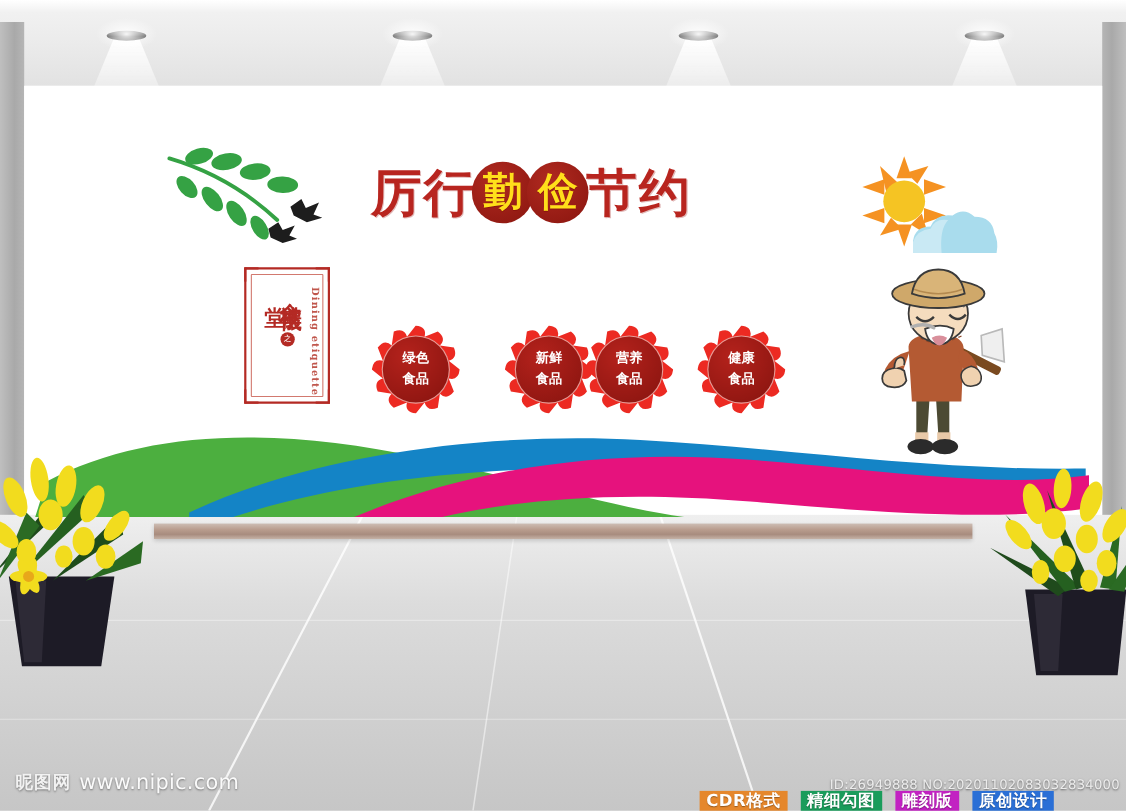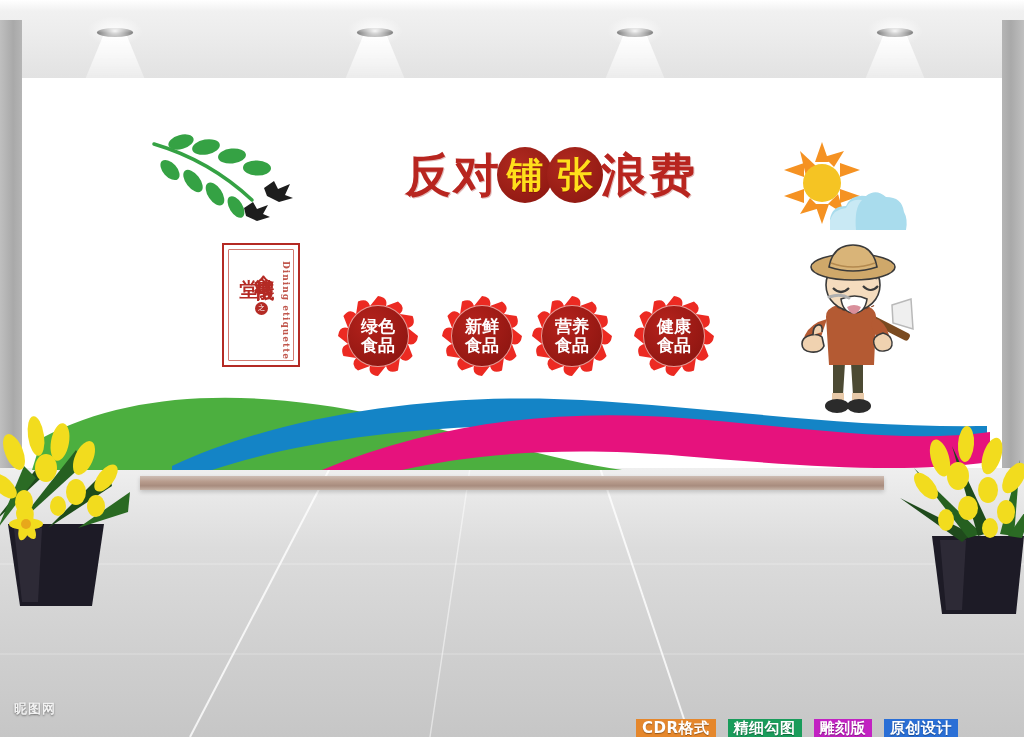--- a/index.html
+++ b/index.html
@@ -119,22 +119,22 @@
   .badges { position:absolute; left:338px; top:296px; width:400px; height:80px; }
   .badge { position:absolute; width:80px; height:80px; }
   .badge .flower { position:absolute; inset:0; }
   .badge .inner {
     position:absolute; left:9px; top:9px; width:62px; height:62px; border-radius:50%;
     background:radial-gradient(circle at 36% 30%,#b4221c,#8c1510 88%);
     border:1px solid rgba(255,200,195,.75);
     display:flex; align-items:center; justify-content:center;
   }
   .badge .txt {
-    color:#fff; font-size:17px; font-weight:700; line-height:19px; text-align:left;
-    font-family:Liberation Sans, sans-serif; letter-spacing:0;
+    color:#fff; font-size:12px; font-weight:700; line-height:19px; text-align:left;
+    font-family:Liberation Mono, monospace; letter-spacing:0;
   }
 
   
   .sky { position:absolute; left:778px; top:140px; width:130px; height:95px; }
 
   
   .waves { position:absolute; left:22px; top:370px; width:980px; height:100px; }
 
   
   .farmer { position:absolute; left:793px; top:243px; width:122px; height:176px; }
@@ -142,21 +142,21 @@
   
   .plant { position:absolute; }
   .plant.left  { left:-12px; top:406px; width:152px; height:200px; }
   .plant.right { left:896px; top:424px; width:144px; height:190px; }
 
   
   .watermark {
     position:absolute; left:14px; top:700px; display:flex; align-items:center; gap:7px;
   }
   .wm-cn {
-    font-size:13px; font-weight:700; color:#f2f2f2; letter-spacing:1px;
+    font-size:16px; font-weight:700; color:#f2f2f2; letter-spacing:1px;
     font-family:Liberation Mono, monospace;
     text-shadow:0 1px 2px rgba(0,0,0,.45);
   }
   .wm-en {
     font-size:19px; color:#fafafa; letter-spacing:.2px;
     font-family:"DejaVu Sans","Liberation Sans",sans-serif;
     text-shadow:0 1px 2px rgba(0,0,0,.45);
   }
   .caption {
     position:absolute; left:0; top:686px; width:1024px; text-align:center;
@@ -251,33 +251,33 @@
       <span class="seal-corner tr"></span>
       <span class="seal-corner bl"></span>
       <span class="seal-corner br"></span>
       <span class="seal-cn main">食禮儀</span>
       <span class="seal-cn sub">堂</span>
       <span class="seal-dot">之</span>
       <span class="seal-en">Dining etiquette</span>
     </div>
 
     <div class="slogan" style="left:314px;top:68px;">
-      <div class="slogan-line l2" id="slogan-line-2"><span class="ch">反</span><span class="ch">对</span><span class="ch circle">铺</span><span class="ch circle">张</span><span class="ch">浪</span><span class="ch">费</span></div>
+      <div class="slogan-line l1" id="slogan-line-1"><span class="ch">厉</span><span class="ch">行</span><span class="ch circle">勤</span><span class="ch circle">俭</span><span class="ch">节</span><span class="ch">约</span></div>
     </div>
 
     <div class="badges" style="left:316px;top:218px;" id="badge-row">
         <div class="badge" style="left: 0px;">
           <svg class="flower" width="80" height="80" viewBox="0 0 80 80">
             <path d="M80.0 40.0 Q78.6 50.4 69.9 48.0L74.6 60.0 Q68.3 68.3 61.9 61.9L60.0 74.6 Q50.4 78.6 48.0 69.9L40.0 80.0 Q29.6 78.6 32.0 69.9L20.0 74.6 Q11.7 68.3 18.1 61.9L5.4 60.0 Q1.4 50.4 10.1 48.0L0.0 40.0 Q1.4 29.6 10.1 32.0L5.4 20.0 Q11.7 11.7 18.1 18.1L20.0 5.4 Q29.6 1.4 32.0 10.1L40.0 0.0 Q50.4 1.4 48.0 10.1L60.0 5.4 Q68.3 11.7 61.9 18.1L74.6 20.0 Q78.6 29.6 69.9 32.0Z" fill="#ec2a22"></path>
           </svg>
           <div class="inner">
             <div class="txt">绿色<br>食品</div>
           </div>
         </div>
-        <div class="badge" style="left: 104px;">
+        <div class="badge" style="left: 121px;">
           <svg class="flower" width="80" height="80" viewBox="0 0 80 80">
             <path d="M80.0 40.0 Q78.6 50.4 69.9 48.0L74.6 60.0 Q68.3 68.3 61.9 61.9L60.0 74.6 Q50.4 78.6 48.0 69.9L40.0 80.0 Q29.6 78.6 32.0 69.9L20.0 74.6 Q11.7 68.3 18.1 61.9L5.4 60.0 Q1.4 50.4 10.1 48.0L0.0 40.0 Q1.4 29.6 10.1 32.0L5.4 20.0 Q11.7 11.7 18.1 18.1L20.0 5.4 Q29.6 1.4 32.0 10.1L40.0 0.0 Q50.4 1.4 48.0 10.1L60.0 5.4 Q68.3 11.7 61.9 18.1L74.6 20.0 Q78.6 29.6 69.9 32.0Z" fill="#ec2a22"></path>
           </svg>
           <div class="inner">
             <div class="txt">新鲜<br>食品</div>
           </div>
         </div>
         <div class="badge" style="left: 194px;">
           <svg class="flower" width="80" height="80" viewBox="0 0 80 80">
             <path d="M80.0 40.0 Q78.6 50.4 69.9 48.0L74.6 60.0 Q68.3 68.3 61.9 61.9L60.0 74.6 Q50.4 78.6 48.0 69.9L40.0 80.0 Q29.6 78.6 32.0 69.9L20.0 74.6 Q11.7 68.3 18.1 61.9L5.4 60.0 Q1.4 50.4 10.1 48.0L0.0 40.0 Q1.4 29.6 10.1 32.0L5.4 20.0 Q11.7 11.7 18.1 18.1L20.0 5.4 Q29.6 1.4 32.0 10.1L40.0 0.0 Q50.4 1.4 48.0 10.1L60.0 5.4 Q68.3 11.7 61.9 18.1L74.6 20.0 Q78.6 29.6 69.9 32.0Z" fill="#ec2a22"></path>
@@ -435,22 +435,24 @@
         <ellipse cx="110" cy="88" rx="9" ry="12"></ellipse>
         <ellipse cx="72" cy="84" rx="10" ry="12"></ellipse>
         <ellipse cx="50" cy="96" rx="8" ry="11"></ellipse>
         <ellipse cx="94" cy="104" rx="8" ry="10"></ellipse>
       </g>
     </svg>
   </div>
 
   <div class="watermark">
     <span class="wm-cn">昵图网</span>
-  </div>
-
+    <span class="wm-en">www.nipic.com</span>
+  </div>
+
+  <div class="idline">ID:26949888 NO:20201102083032834000</div>
   <div class="tags" id="tag-row">
       <span class="tag" style="background: rgb(229, 135, 44);">CDR格式</span>
       <span class="tag" style="background: rgb(26, 156, 91);">精细勾图</span>
       <span class="tag" style="background: rgb(194, 34, 194);">雕刻版</span>
       <span class="tag" style="background: rgb(42, 111, 214);">原创设计</span>
     </div>
 
 </div>
 
 </body></html>

